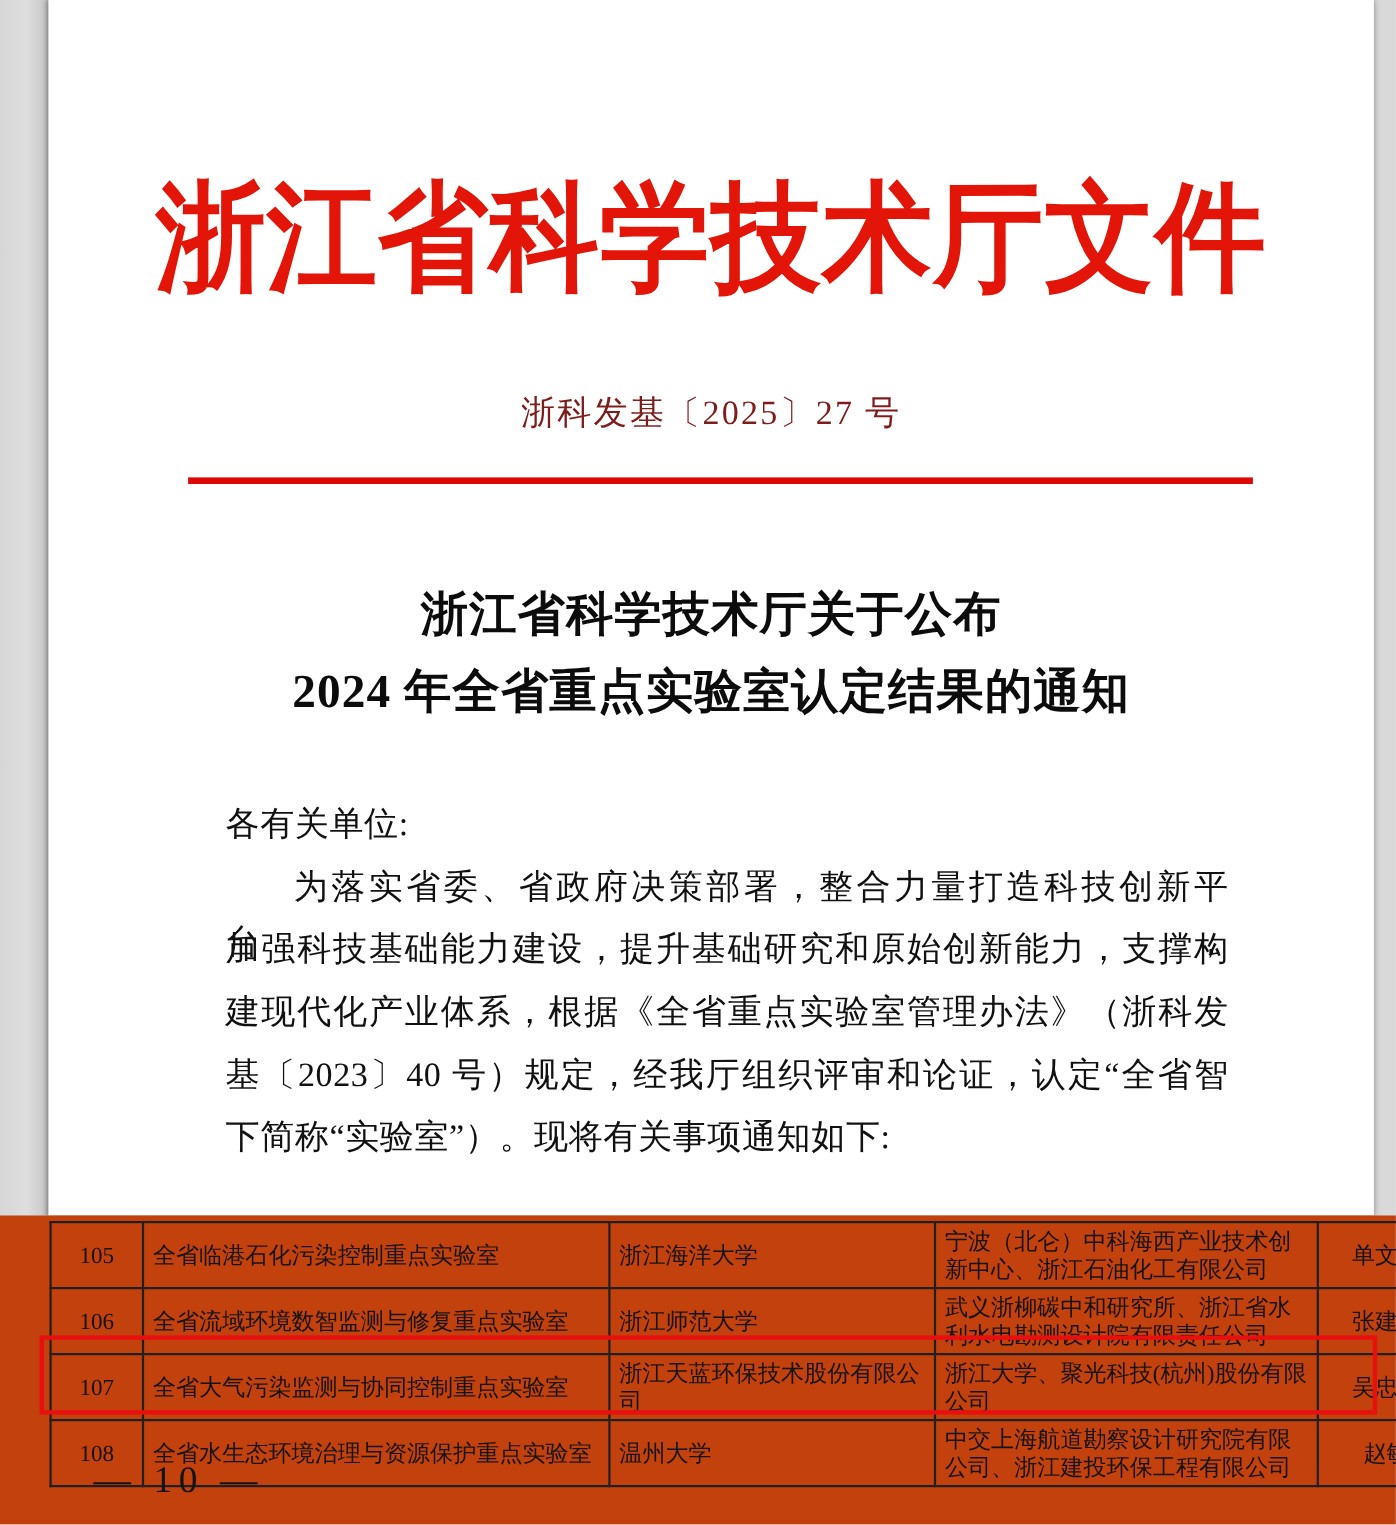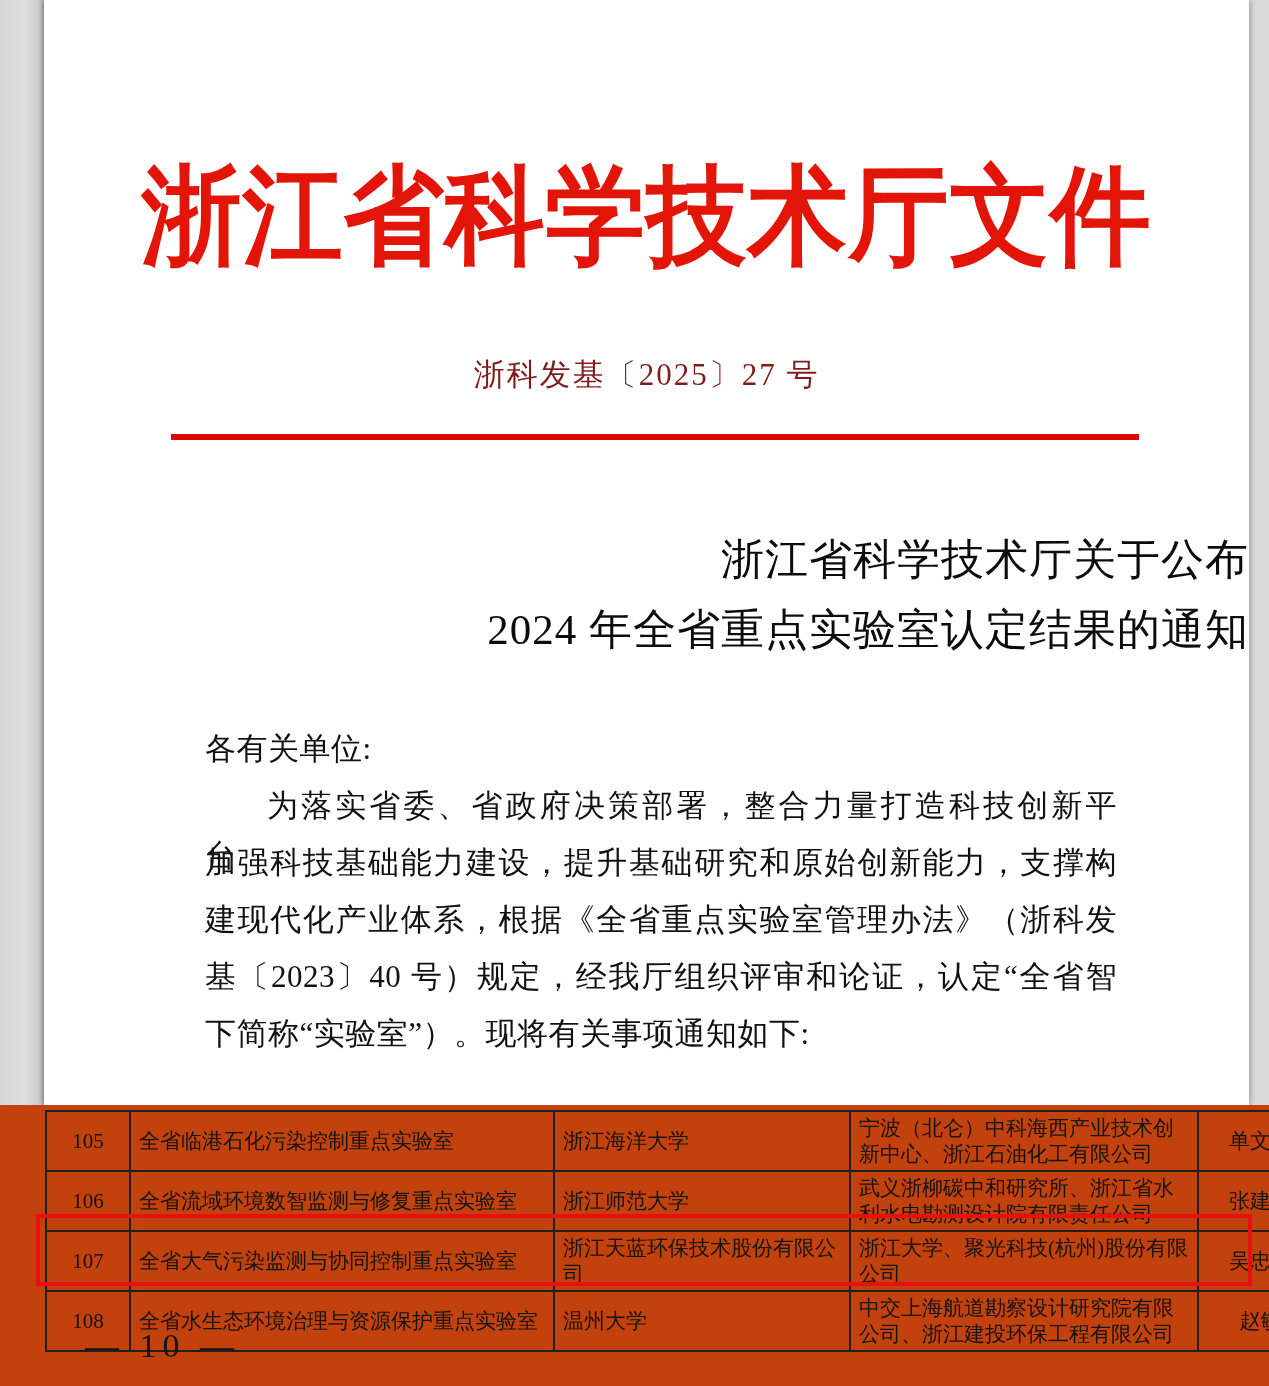--- a/index.html
+++ b/index.html
@@ -28,22 +28,22 @@
   }
   .doc-number{
     position:absolute;left:44px;top:352px;width:1205px;height:46px;
     text-align:center;font-size:31px;line-height:46px;color:#7f1d1d;
     letter-spacing:2px;
   }
   .red-rule{
     position:absolute;left:171px;top:434px;width:968px;height:6px;
     background:#dd0706;
   }
-  .notice-title{position:absolute;left:44px;width:1205px;text-align:right;
-    font-weight:normal;font-size:43px;line-height:56px;color:#0c0c0c;letter-spacing:1px;}
+  .notice-title{position:absolute;left:44px;width:1205px;text-align:center;
+    font-weight:bold;font-size:43px;line-height:56px;color:#0c0c0c;letter-spacing:1px;}
   .notice-title.l1{top:532px;}
   .notice-title.l2{top:602px;}
   .body-block{
     position:absolute;left:205px;top:724px;width:912px;
     font-size:31px;color:#111;
   }
   .body-line{height:57px;line-height:50px;letter-spacing:.5px;}
   .body-line.just{text-align:justify;text-align-last:justify;}
   .body-line.indent{text-indent:62px;}
   

